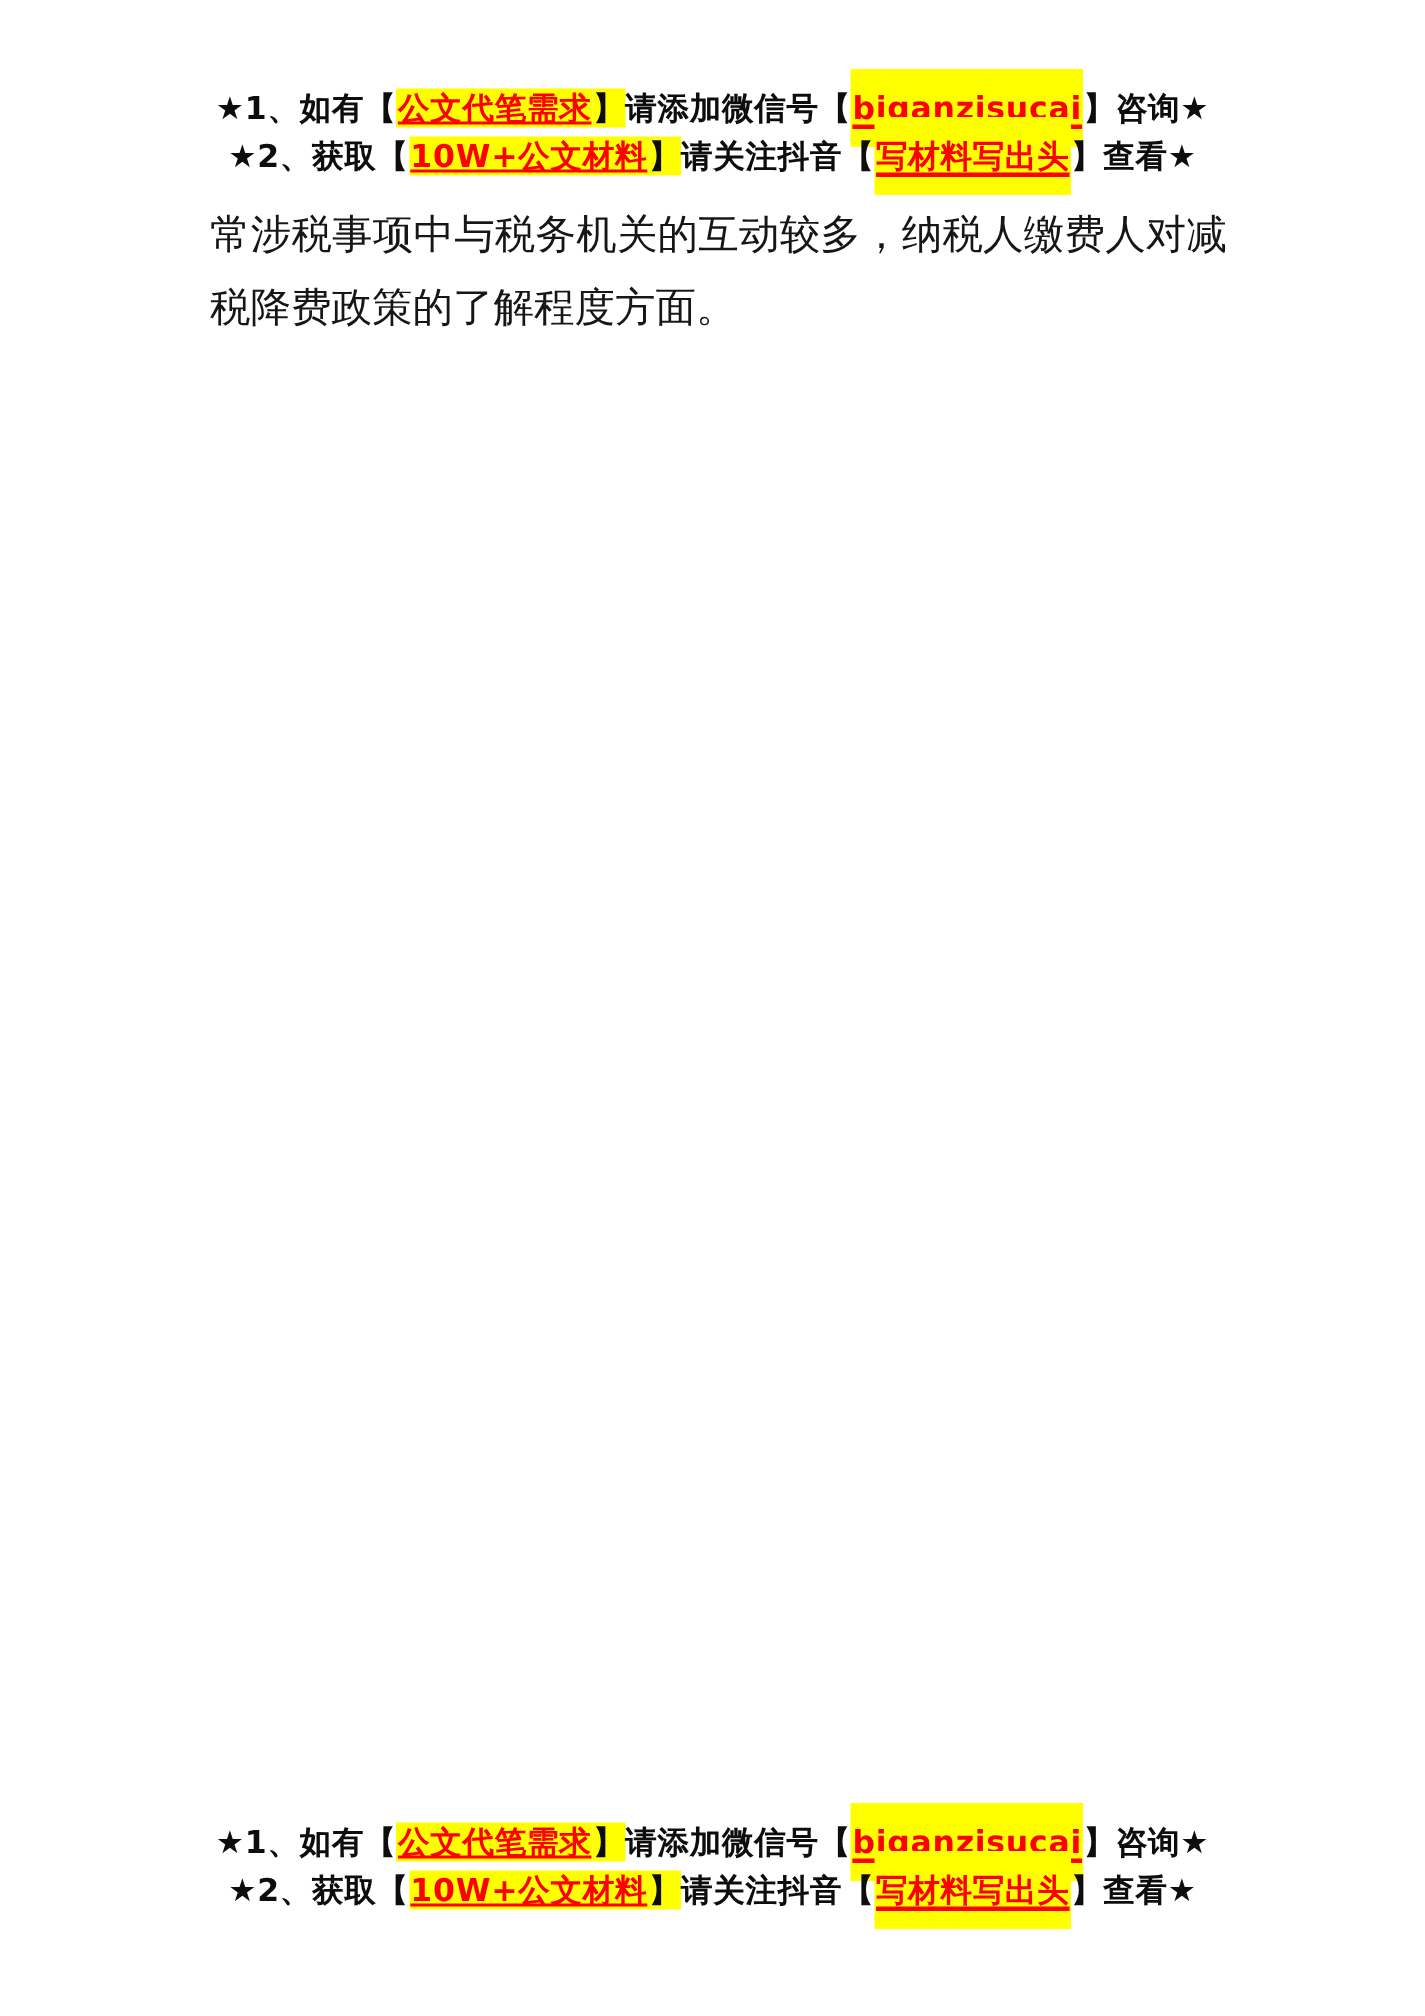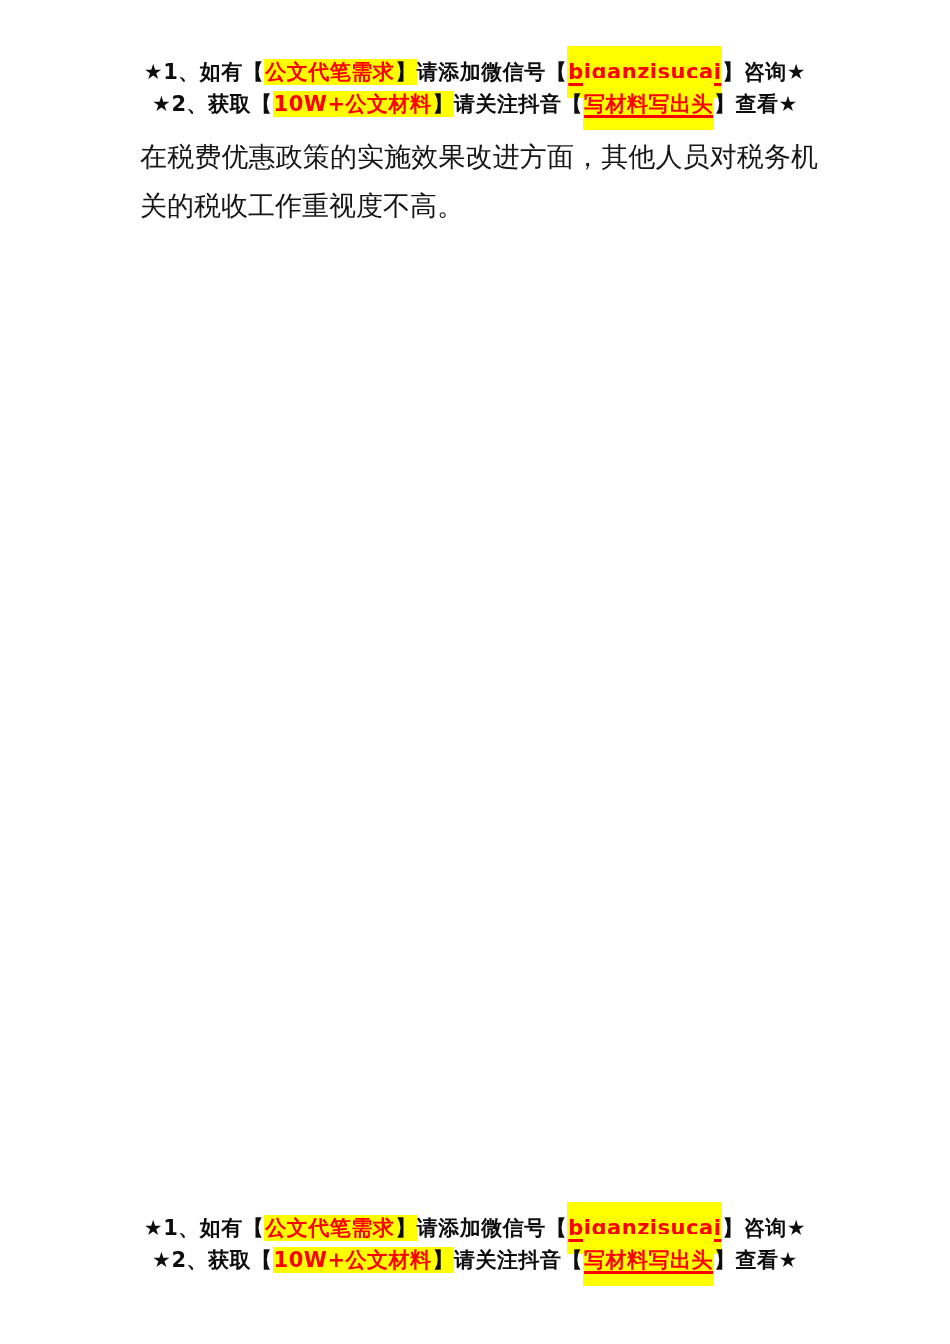--- a/index.html
+++ b/index.html
@@ -31,20 +31,21 @@
     color:#0d0d0d;
     letter-spacing:0.5px;
   }
   .promo-header{top:56px;}
   .promo-footer{top:1212px;}
   .seg{white-space:pre;}
   .seg.hl-red{
     background:var(--hl);
     color:var(--red);
     padding:1px 1px;
+    text-decoration:underline;
   }
   .seg.hl-black{
     background:var(--hl);
     color:#0d0d0d;
     padding:1px 0;
   }
   .seg.underline{
     text-decoration-color:#0d0d0d;
     text-decoration-thickness:2px;
     text-underline-offset:4px;
@@ -80,21 +81,21 @@
 <body>
 
 <div class="page">
 
   <div class="promo promo-header">
     <div class="promo-line"><span class="seg plain">★1、如有【</span><span class="seg hl-red">公文代笔需求</span><span class="seg hl-black">】</span><span class="seg plain">请</span><span class="seg underline">添加</span><span class="seg plain">微信号【</span><span class="seg hl-red-underline">biganzisucai</span><span class="seg plain">】咨询★</span></div>
     <div class="promo-line"><span class="seg plain">★2、获取【</span><span class="seg hl-red">10W+公文材料</span><span class="seg hl-black">】</span><span class="seg plain">请</span><span class="seg underline">关注</span><span class="seg plain">抖音【</span><span class="seg hl-red-underline">写材料写出头</span><span class="seg plain">】查看★</span></div>
   </div>
 
   <div class="body-text">
-    <p>在税费优惠政策的实施效果改进方面，其他人员对税务机关的税收工作重视度不高。</p>
+    <p>常涉税事项中与税务机关的互动较多，纳税人缴费人对减税降费政策的了解程度方面。</p>
   </div>
 
   <div class="promo promo-footer">
     <div class="promo-line"><span class="seg plain">★1、如有【</span><span class="seg hl-red">公文代笔需求</span><span class="seg hl-black">】</span><span class="seg plain">请</span><span class="seg underline">添加</span><span class="seg plain">微信号【</span><span class="seg hl-red-underline">biganzisucai</span><span class="seg plain">】咨询★</span></div>
     <div class="promo-line"><span class="seg plain">★2、获取【</span><span class="seg hl-red">10W+公文材料</span><span class="seg hl-black">】</span><span class="seg plain">请</span><span class="seg underline">关注</span><span class="seg plain">抖音【</span><span class="seg hl-red-underline">写材料写出头</span><span class="seg plain">】查看★</span></div>
   </div>
 
 </div>
 
 </body></html>

